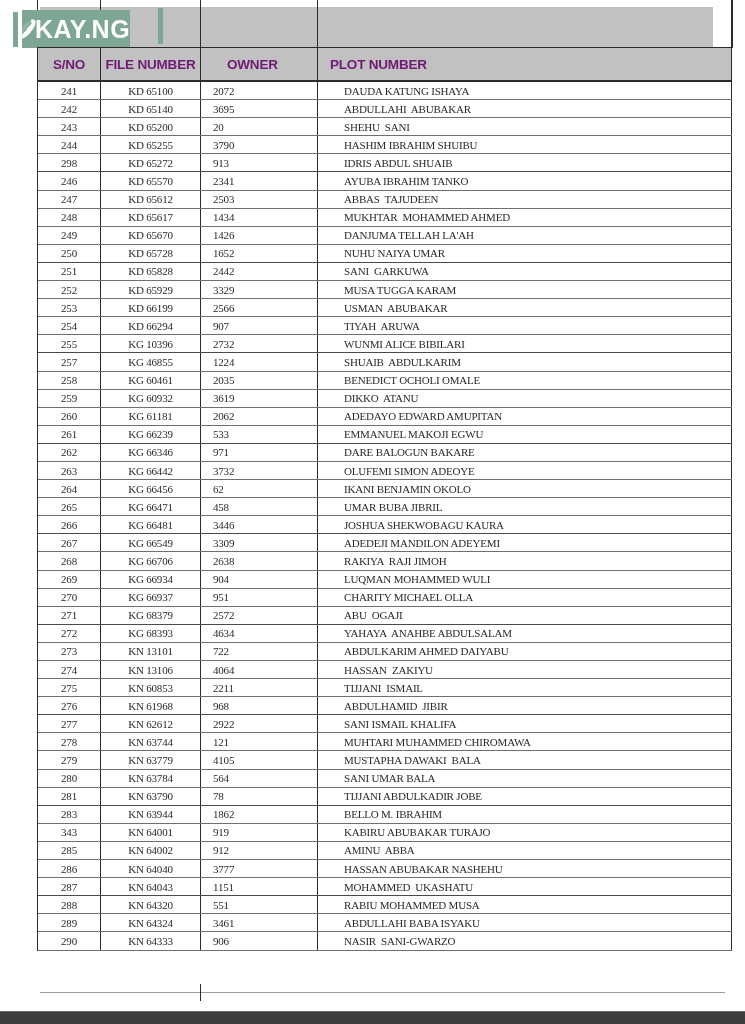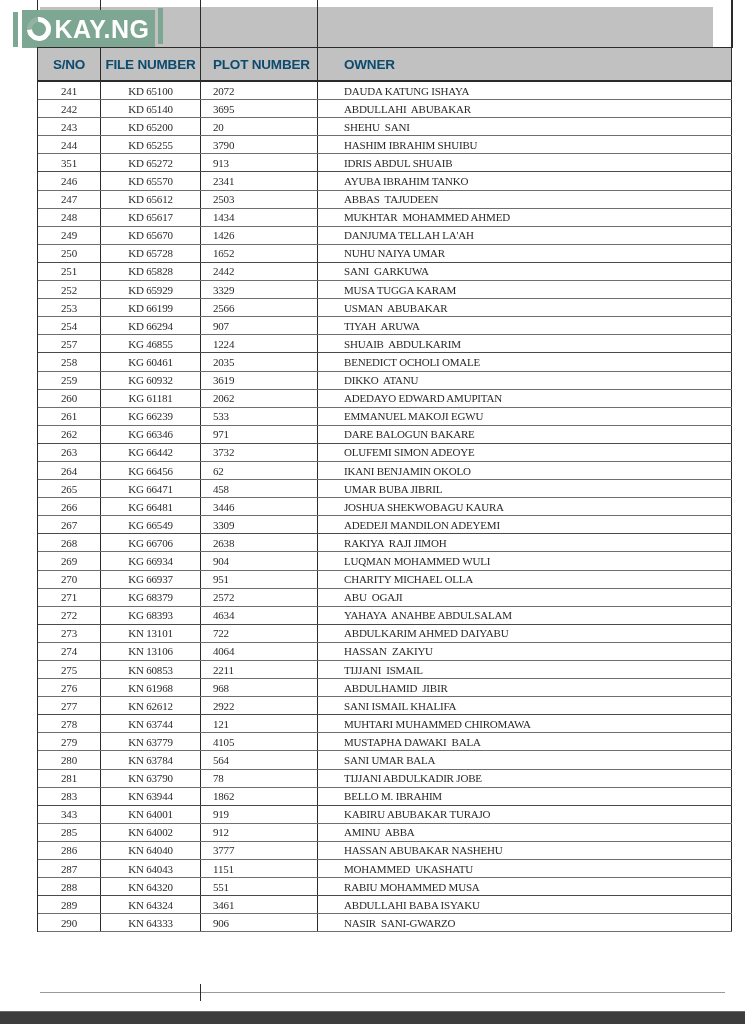--- a/index.html
+++ b/index.html
@@ -16,21 +16,21 @@
   }
   
   .colline{position:absolute;top:0;width:1px;background:#2b2b2b;}
   .colline.l1{left:37px;height:48px;}
   .colline.l2{left:100px;height:48px;}
   .colline.l3{left:200px;height:48px;}
   .colline.l4{left:317px;height:48px;}
   .colline.l5{left:731px;height:48px;width:2px;}
   
   .logo{
-    position:absolute;left:22px;top:10px;width:133px;height:38px;
+    position:absolute;left:22px;top:10px;width:108px;height:38px;
     background:#7da693;display:flex;align-items:center;justify-content:center;
     gap:2px;
   }
   .logo-stripe-left{
     position:absolute;left:13px;top:12px;width:5px;height:35px;background:#7da693;
   }
   .logo-stripe-right{
     position:absolute;left:158px;top:8px;width:5px;height:36px;background:#7da693;
   }
   .logo-o{
@@ -47,21 +47,21 @@
     position:absolute;left:37px;top:47px;width:694px;
     border-left:1px solid #2b2b2b;
   }
   .thead{
     display:grid;grid-template-columns:63px 100px 117px 1fr;
     height:32px;background:#c1c1c1;
     border-top:1px solid #2b2b2b;border-bottom:2px solid #2b2b2b;
   }
   .thead .hcell{
     display:flex;align-items:center;
-    font-weight:bold;font-size:13.5px;color:#0c4a6e;letter-spacing:-0.2px;
+    font-weight:bold;font-size:13.5px;color:#701a75;letter-spacing:-0.2px;
     border-right:1px solid #2b2b2b;
   }
   .hcell.c0,.hcell.c1{justify-content:center;}
   .hcell.c2{padding-left:12px;}
   .hcell.c3{padding-left:26px;}
   .tbody .trow{
     display:grid;grid-template-columns:63px 100px 117px 1fr;
     height:17.1px;border-bottom:1px solid #6f6f6f;font-family:Liberation Serif, serif;
   }
   .tbody .trow:nth-child(5n){border-bottom-color:#4a4a4a;}
@@ -101,22 +101,22 @@
 <div class="logo-stripe-right"></div>
 <div class="logo">
   <span class="logo-o"></span>
   <span class="logo-text">KAY.NG</span>
 </div>
 
 <div class="table">
   <div class="thead">
     <div class="hcell c0">S/NO</div>
     <div class="hcell c1">FILE NUMBER</div>
+    <div class="hcell c3">OWNER</div>
     <div class="hcell c2">PLOT NUMBER</div>
-    <div class="hcell c3">OWNER</div>
   </div>
   <div class="tbody">
       <div class="trow">
         <div class="tcell c0">241</div>
         <div class="tcell c1">KD 65100</div>
         <div class="tcell c2">2072</div>
         <div class="tcell c3">DAUDA KATUNG ISHAYA</div>
       </div>
       <div class="trow">
         <div class="tcell c0">242</div>
@@ -130,21 +130,21 @@
         <div class="tcell c2">20</div>
         <div class="tcell c3">SHEHU  SANI</div>
       </div>
       <div class="trow">
         <div class="tcell c0">244</div>
         <div class="tcell c1">KD 65255</div>
         <div class="tcell c2">3790</div>
         <div class="tcell c3">HASHIM IBRAHIM SHUIBU</div>
       </div>
       <div class="trow">
-        <div class="tcell c0">351</div>
+        <div class="tcell c0">298</div>
         <div class="tcell c1">KD 65272</div>
         <div class="tcell c2">913</div>
         <div class="tcell c3">IDRIS ABDUL SHUAIB</div>
       </div>
       <div class="trow">
         <div class="tcell c0">246</div>
         <div class="tcell c1">KD 65570</div>
         <div class="tcell c2">2341</div>
         <div class="tcell c3">AYUBA IBRAHIM TANKO</div>
       </div>
@@ -190,20 +190,26 @@
         <div class="tcell c2">2566</div>
         <div class="tcell c3">USMAN  ABUBAKAR</div>
       </div>
       <div class="trow">
         <div class="tcell c0">254</div>
         <div class="tcell c1">KD 66294</div>
         <div class="tcell c2">907</div>
         <div class="tcell c3">TIYAH  ARUWA</div>
       </div>
       <div class="trow">
+        <div class="tcell c0">255</div>
+        <div class="tcell c1">KG 10396</div>
+        <div class="tcell c2">2732</div>
+        <div class="tcell c3">WUNMI ALICE BIBILARI</div>
+      </div>
+      <div class="trow">
         <div class="tcell c0">257</div>
         <div class="tcell c1">KG 46855</div>
         <div class="tcell c2">1224</div>
         <div class="tcell c3">SHUAIB  ABDULKARIM</div>
       </div>
       <div class="trow">
         <div class="tcell c0">258</div>
         <div class="tcell c1">KG 60461</div>
         <div class="tcell c2">2035</div>
         <div class="tcell c3">BENEDICT OCHOLI OMALE</div>

